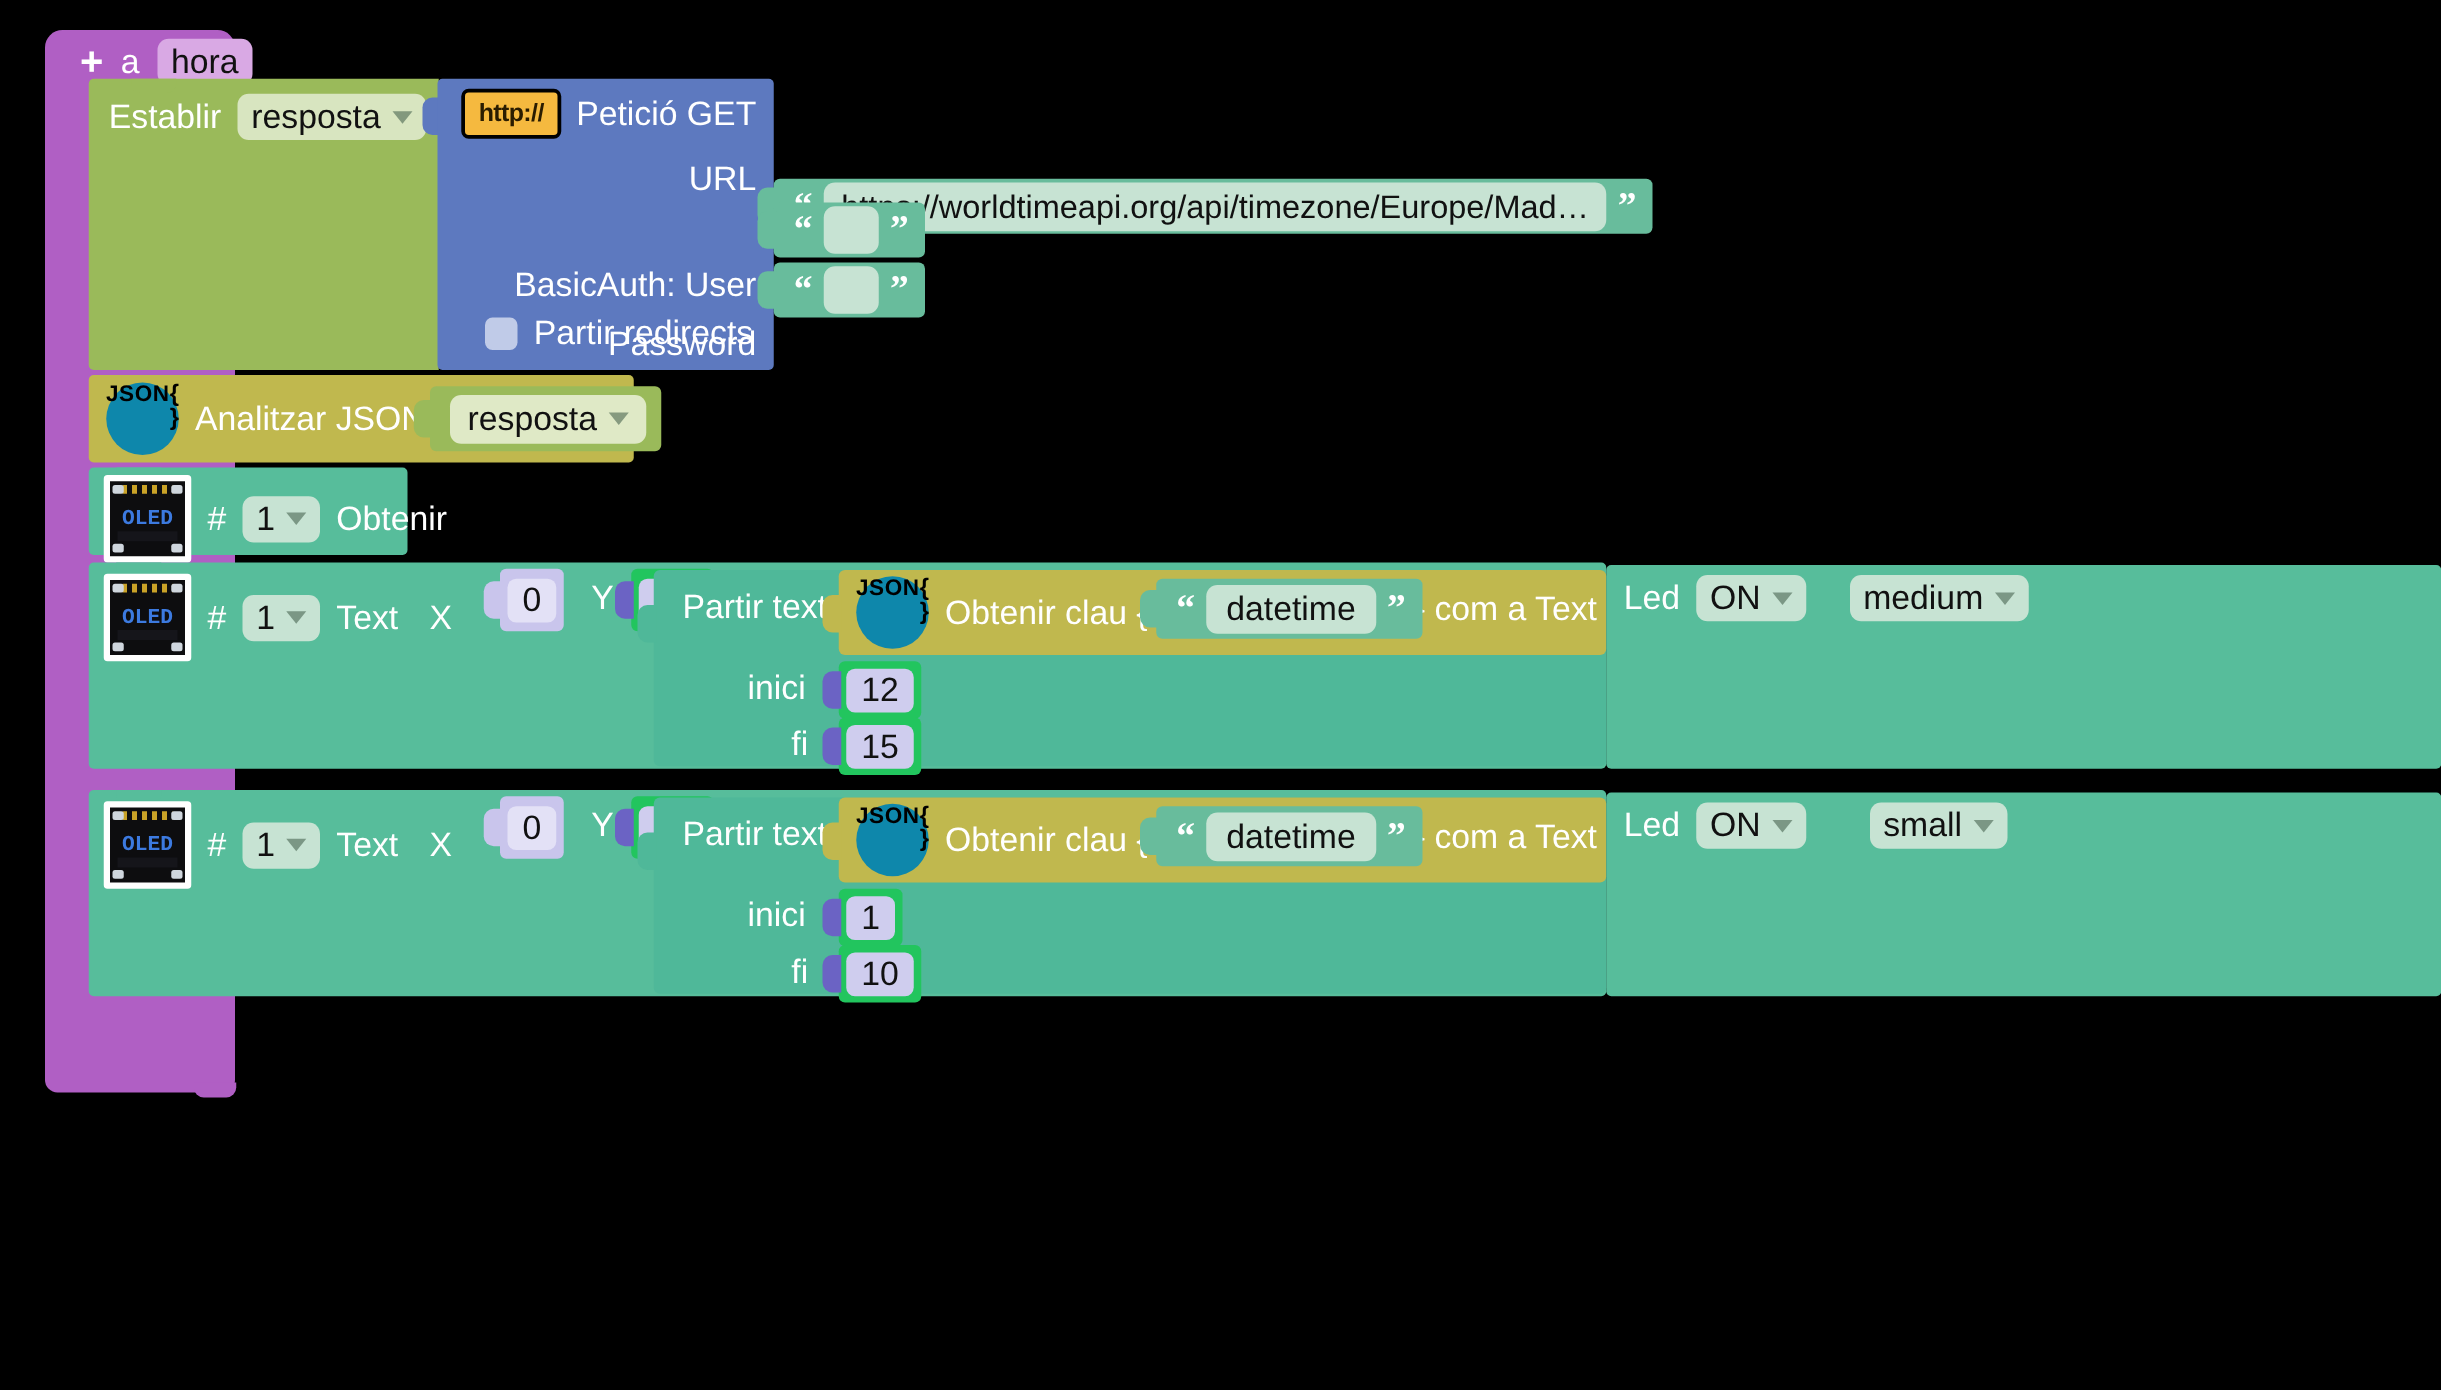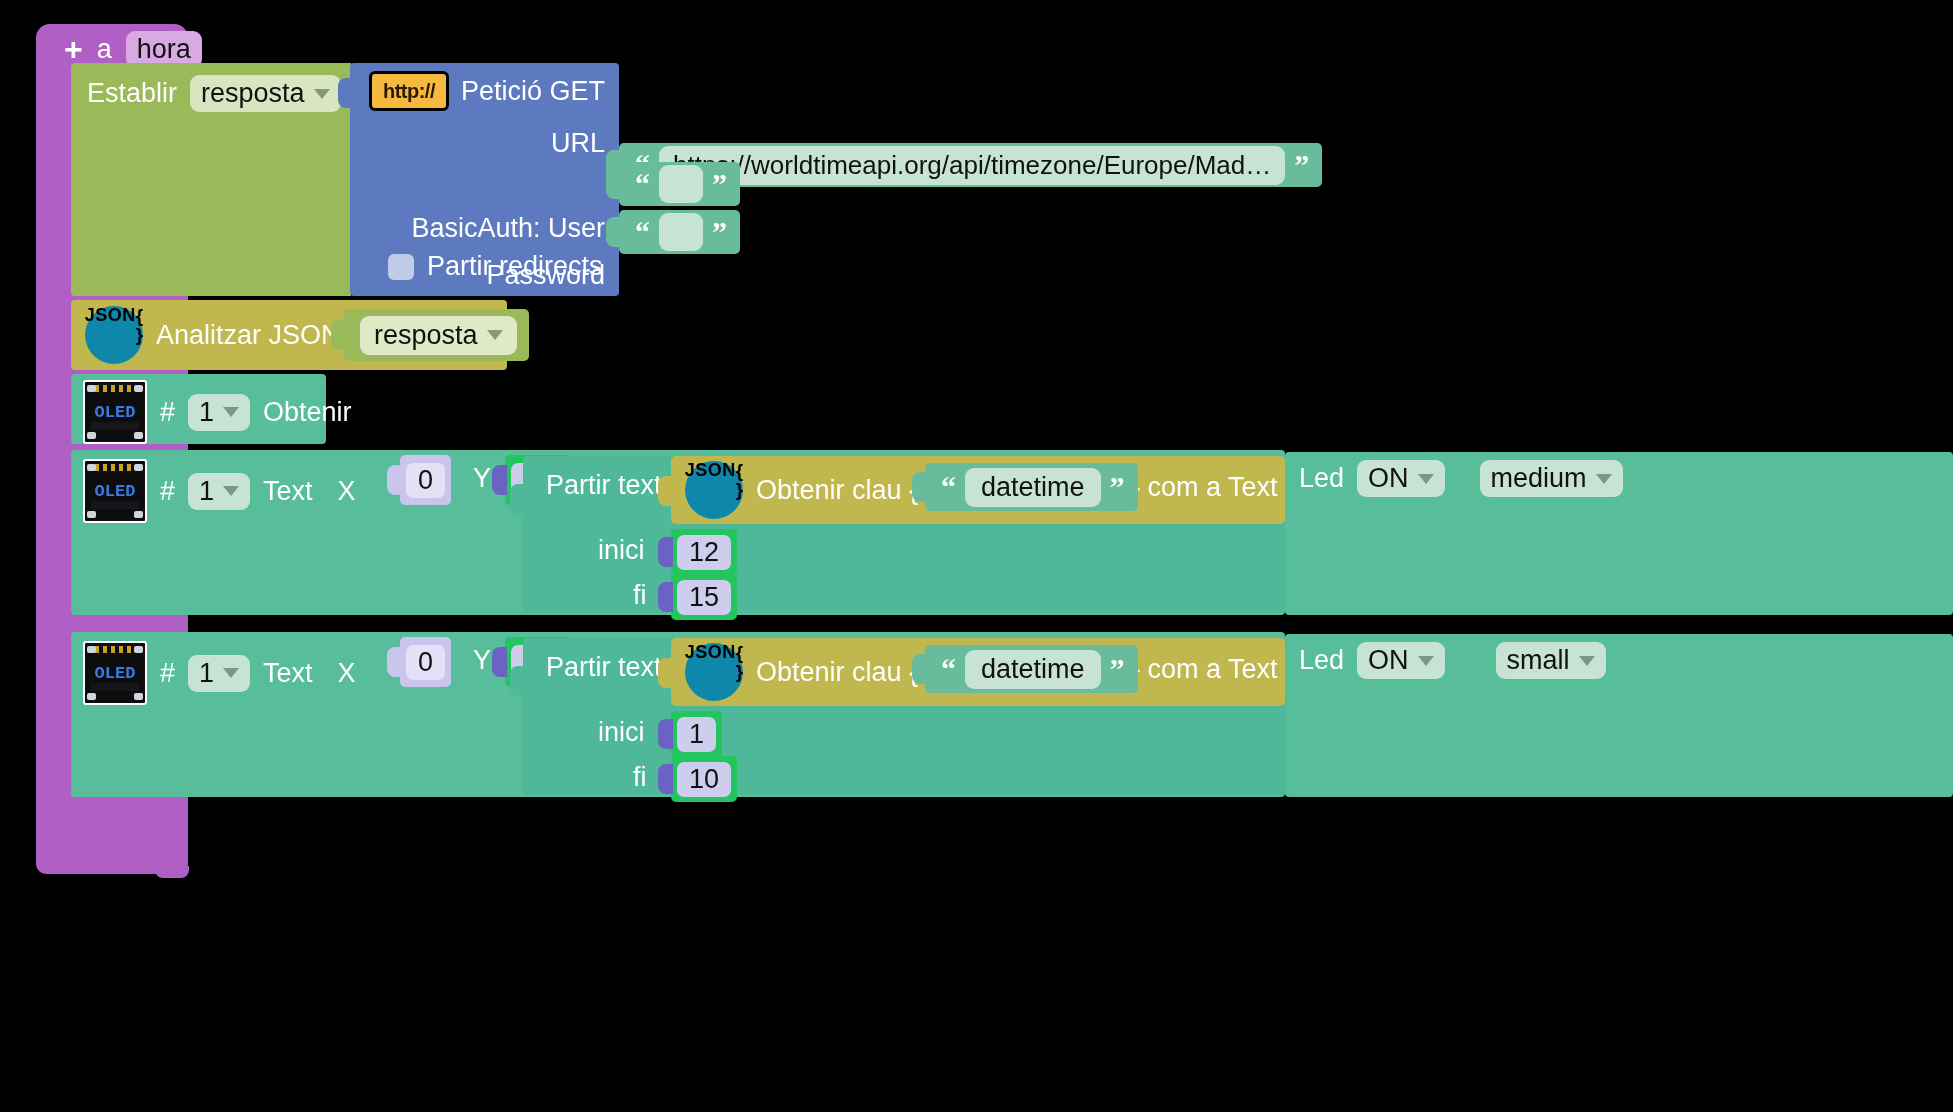--- a/index.html
+++ b/index.html
@@ -98,21 +98,21 @@
     display:flex;flex-direction:row;align-items:flex-start;justify-content:center;
     color:#000000;font-weight:bold;line-height:1;
   }
   .json-ico span:first-child{font-size:18px;letter-spacing:.5px;}
   .json-ico span:last-child{font-size:19px;}
 
   
   .oled{
     width:60px;height:60px;background:#0d0d0f;border-radius:3px;
     display:flex;align-items:center;justify-content:center;position:relative;overflow:hidden;
-    border:2px solid #ffffff;
+    border:5px solid #ffffff;
   }
   .oled .txt{color:#3c7ae0;font-weight:bold;font-size:17px;letter-spacing:0px;
     font-family:"Liberation Mono",monospace;}
   .oled .pins{position:absolute;top:3px;left:10px;right:10px;height:7px;
     background:repeating-linear-gradient(90deg,#c9a227 0 4px,transparent 4px 8px);}
   .oled .dotl,.oled .dotr{position:absolute;top:3px;width:9px;height:7px;background:#cfd6dd;border-radius:2px;}
   .oled .dotl{left:2px;} .oled .dotr{right:2px;}
   .oled .bdotl,.oled .bdotr{position:absolute;bottom:3px;width:9px;height:7px;background:#cfd6dd;border-radius:2px;}
   .oled .bdotl{left:2px;} .oled .bdotr{right:2px;}
   .oled .bar{position:absolute;bottom:12px;left:6px;right:6px;height:8px;background:#15151a;}

